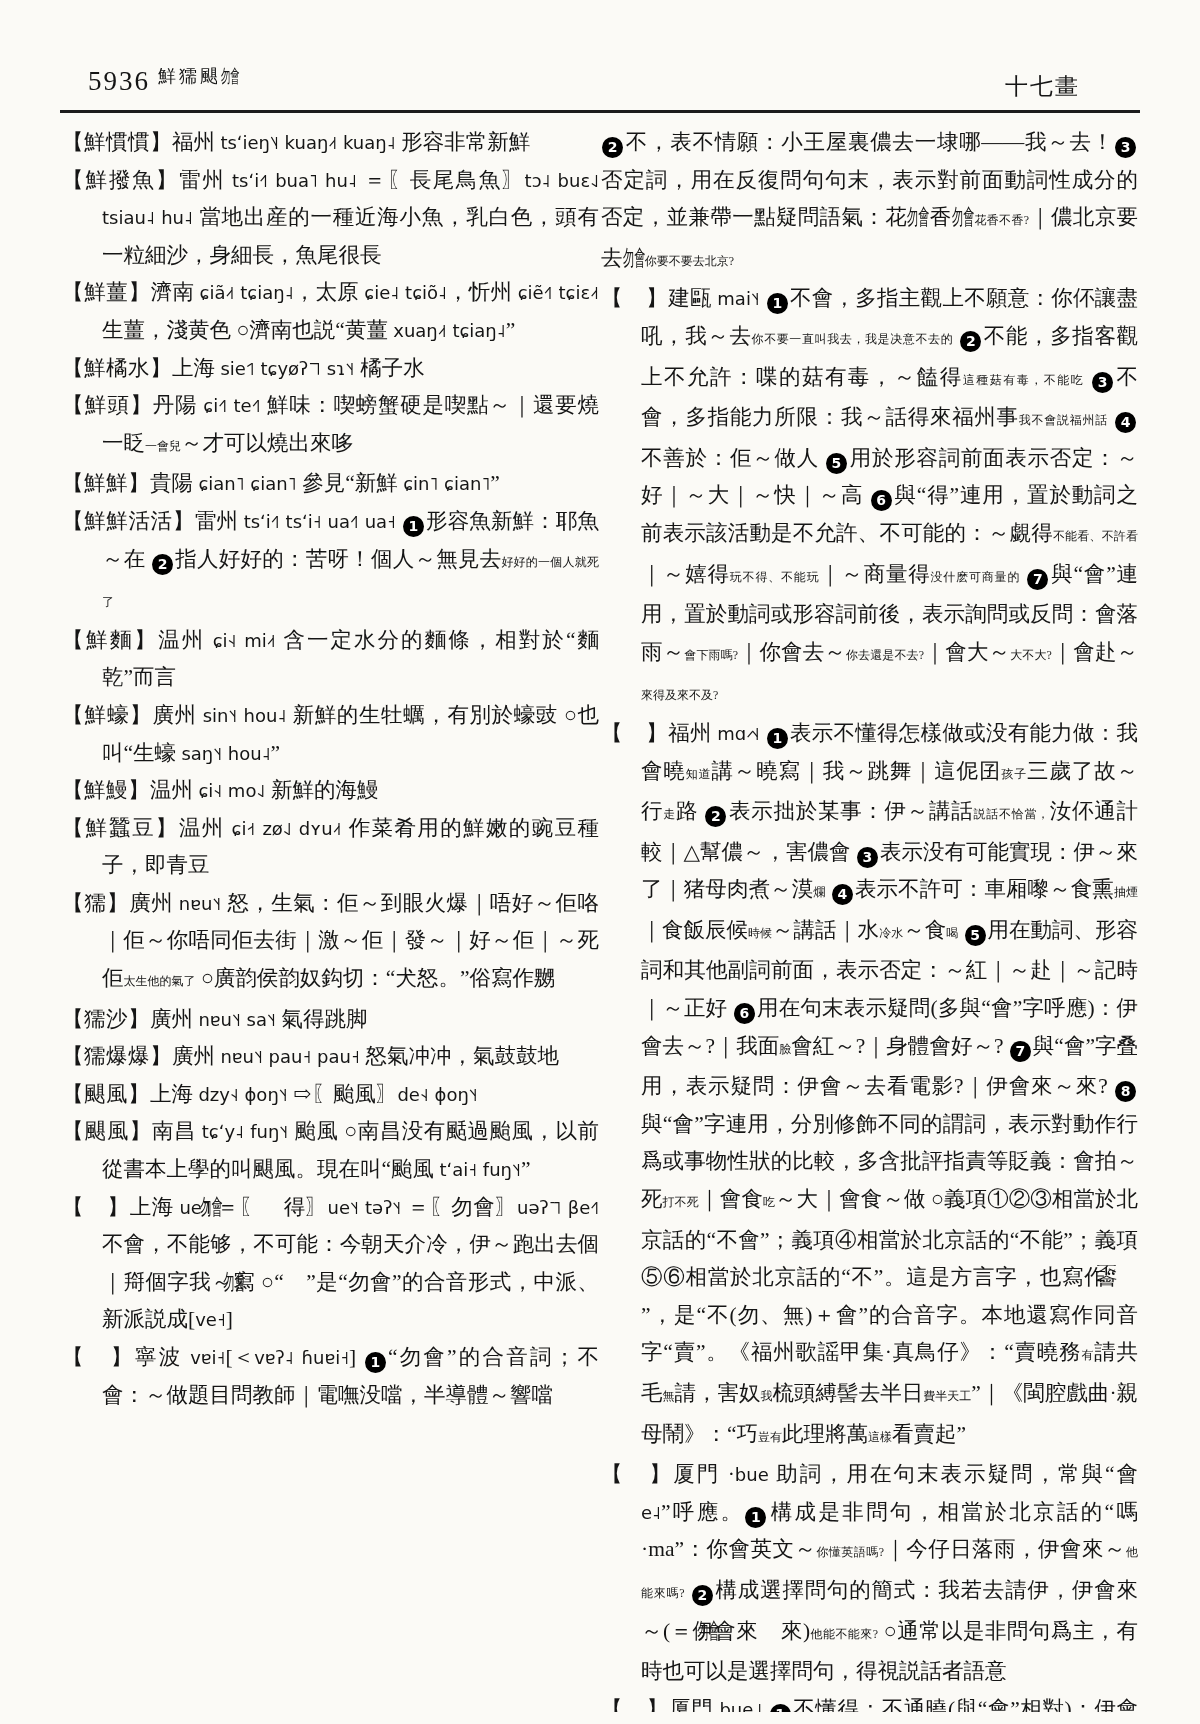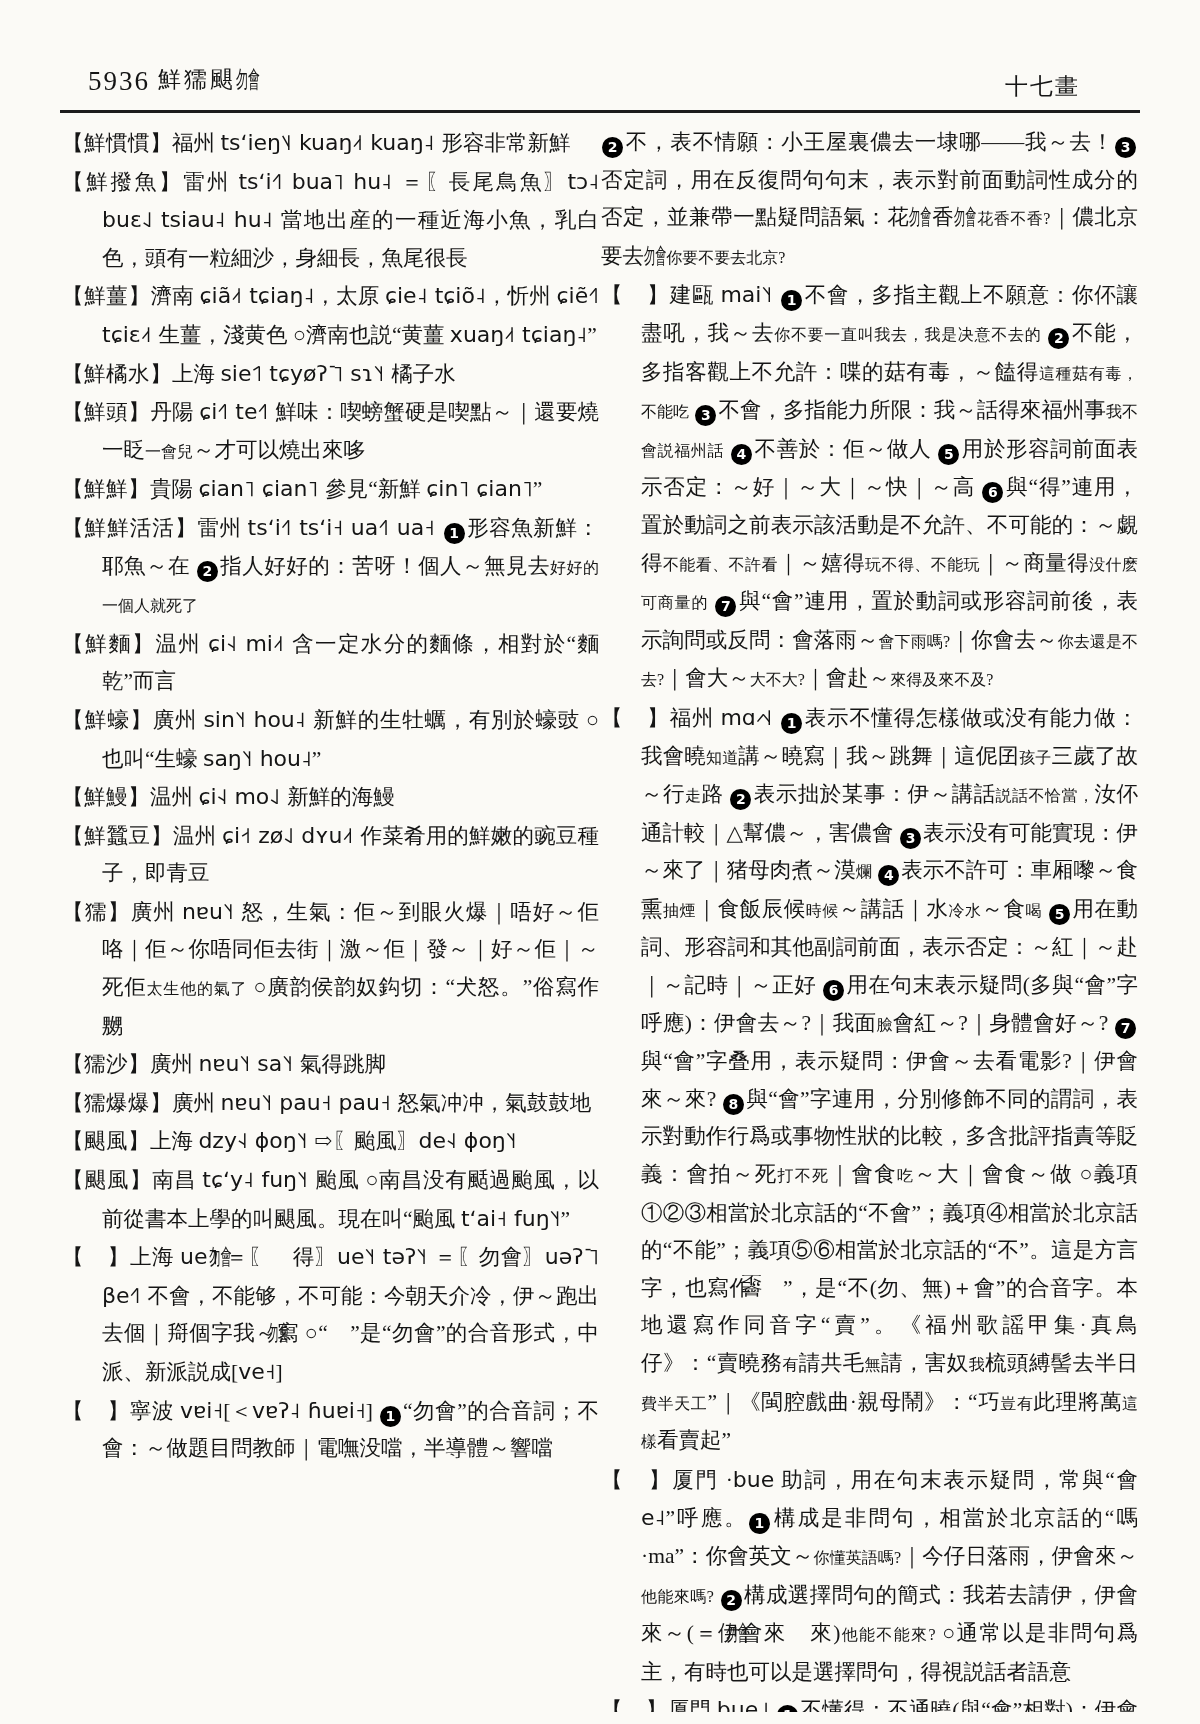--- a/index.html
+++ b/index.html
@@ -3,36 +3,36 @@
 <meta charset="utf-8">
 <style>
   html,body{margin:0;padding:0;}
   body{
     width:1200px;height:1724px;position:relative;
     background:#fbfaf6;color:#151515;
     font-family:"Liberation Serif","DejaVu Serif",serif;
     overflow:hidden;
   }
   .hdr-num{position:absolute;left:88px;top:66px;font-size:27px;letter-spacing:2px;}
-  .hdr-words{position:absolute;left:158px;top:64px;font-size:23px;letter-spacing:3px;}
+  .hdr-words{position:absolute;left:158px;top:64px;font-size:18px;letter-spacing:3px;}
   .hdr-sec{position:absolute;right:120px;top:64px;font-size:23px;letter-spacing:2px;margin-top:7px;}
   .rule{position:absolute;left:60px;top:110px;width:1080px;height:3px;background:#1c1c1c;}
   .col{position:absolute;top:124px;width:537px;height:1588px;overflow:hidden;}
   #col-left{left:62px;}
   #col-right{left:601px;}
   .entry{
     margin:0;font-size:21.5px;line-height:37.6px;
     text-align:justify;text-justify:inter-character;
     padding-left:40px;text-indent:-40px;
   }
   .entry.flush{padding-left:0;text-indent:0;}
   .seg-h{letter-spacing:0.5px;}
   .seg-n{}
-  .seg-s{font-size:16px;}
-  .seg-p{font-family:"DejaVu Sans","DejaVu Serif",sans-serif;font-size:22px;}
+  .seg-s{font-size:12px;}
+  .seg-p{font-family:"DejaVu Sans","DejaVu Serif",sans-serif;font-size:18px;}
   .b{
     display:inline-block;width:21px;height:21px;border-radius:50%;
     background:#000;color:#fff;text-align:center;
     font-family:"DejaVu Sans",sans-serif;font-size:14px;font-weight:bold;
     line-height:21px;vertical-align:-3px;margin:0 2px 0 1px;
     text-indent:0;
   }
   
   .fz{display:inline-block;width:1.04em;white-space:nowrap;}
   .fz>span{display:inline-block;transform:scaleX(0.52);transform-origin:0 50%;letter-spacing:0;}

